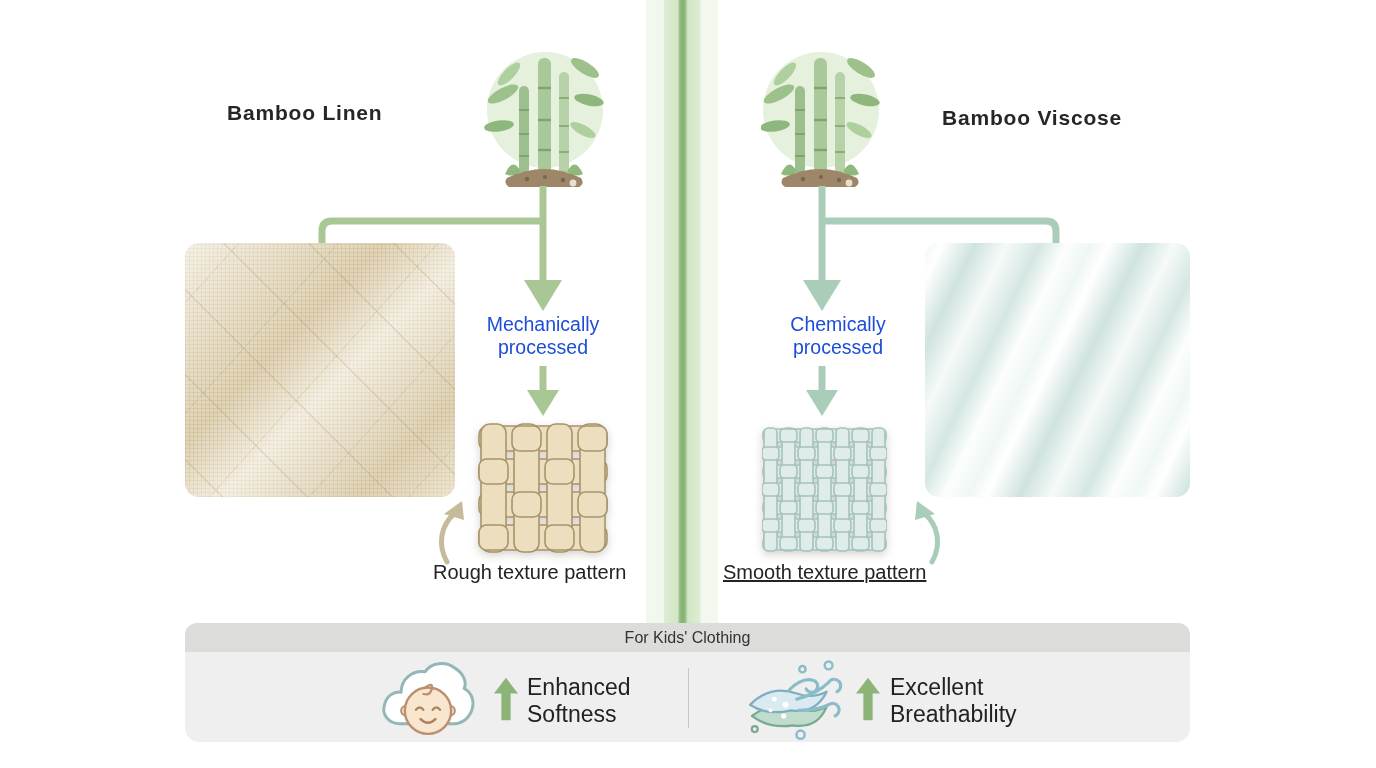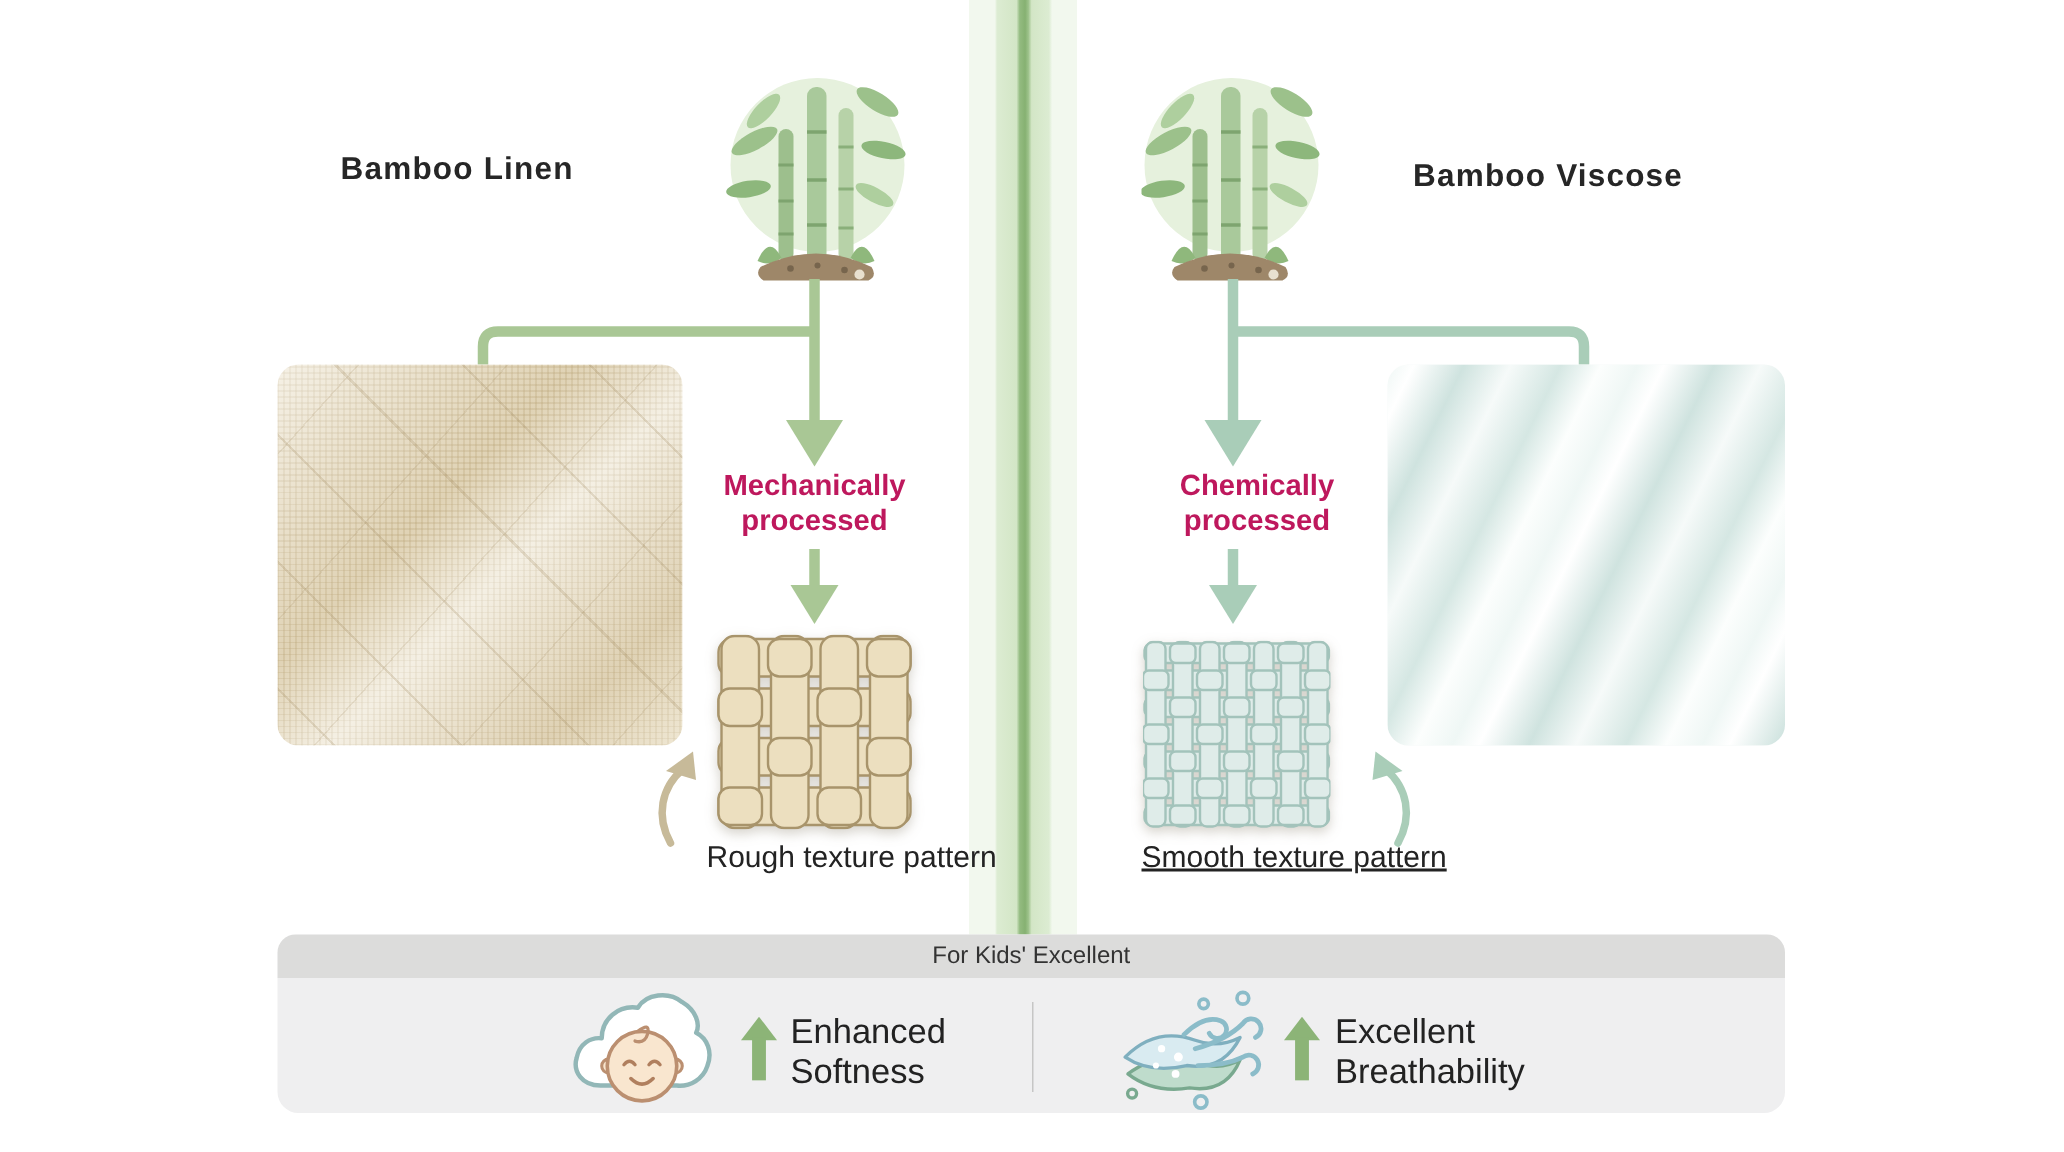--- a/index.html
+++ b/index.html
@@ -19,24 +19,24 @@
       #93bb80 47%, #86b172 52%, #9dc28b 55%,
       #d3e6c6 58%, #dcecd2 74%,
       #f2f8ee 77%, #f2f8ee 100%);
   }
   .title{
     font-size:21px;font-weight:600;letter-spacing:.8px;color:#262626;
     white-space:nowrap;
   }
   .process-label{
     width:220px;text-align:center;font-size:19.5px;line-height:1.18;
-    font-weight:700;color:#be185d;white-space:pre-line;
+    font-weight:400;color:#1d4ed8;white-space:pre-line;
   }
   .texture-label{
-    font-size:20px;font-weight:500;color:#232323;white-space:nowrap;margin-left:38px;
+    font-size:20px;font-weight:500;color:#232323;white-space:nowrap;
   }
   .swatch{
     width:270px;height:254px;border-radius:14px;
   }
   .swatch-linen{
     background-color:#eae0c8;
     background-image:
       repeating-linear-gradient(45deg, transparent 0 26px, rgba(150,125,80,.20) 26px 27.5px, transparent 27.5px 60px),
       repeating-linear-gradient(-48deg, transparent 0 34px, rgba(150,125,80,.14) 34px 35px, transparent 35px 74px),
       linear-gradient(135deg, rgba(255,255,255,.55) 0%, rgba(197,176,132,.28) 38%, rgba(255,255,255,.5) 55%, rgba(200,180,140,.32) 82%, rgba(244,238,222,.5) 100%),
@@ -228,21 +228,21 @@
 </svg>
 <svg class="abs" style="left:896px;top:498px;" width="50" height="70" viewBox="0 0 50 70">
   <path d="M36 64 C46 46 42 27 28 15" stroke="var(--right-accent)" stroke-width="5" fill="none" stroke-linecap="round"></path>
   <polygon points="39,16 21,3 19,22" fill="var(--right-accent)"></polygon>
 </svg>
 
 <div class="abs texture-label" style="left:433px;top:561px;">Rough texture pattern</div>
 <div class="abs texture-label" style="left:723px;top:561px;text-decoration:underline;">Smooth texture pattern</div>
 
 <div class="abs footer-header">
-  <span>For Kids' Excellent</span>
+  <span>For Kids' Clothing</span>
 </div>
 <div class="abs footer-body"></div>
 <div class="abs feature-divider"></div>
 
 <svg class="abs" style="left:376px;top:657px;" width="104" height="88" viewBox="0 0 110 95">
   <circle cx="24" cy="58" r="15" fill="#deeef0"></circle>
   <path d="M25 72 C12 72 5 62 8 52 C10 42 18 37 26 38 C26 24 38 14 52 16 C58 6 74 4 84 12 C94 18 97 28 94 34 C102 38 106 48 102 58 C99 67 90 73 80 72 Z" fill="#ffffff" stroke="#92b7b7" stroke-width="3.2" stroke-linejoin="round"></path>
   <circle cx="31" cy="58" r="5" fill="#f9e6cf" stroke="#bb8f70" stroke-width="2.2"></circle>
   <circle cx="79" cy="58" r="5" fill="#f9e6cf" stroke="#bb8f70" stroke-width="2.2"></circle>
   <circle cx="55" cy="58" r="25" fill="#f9e6cf" stroke="#bb8f70" stroke-width="2.6"></circle>

